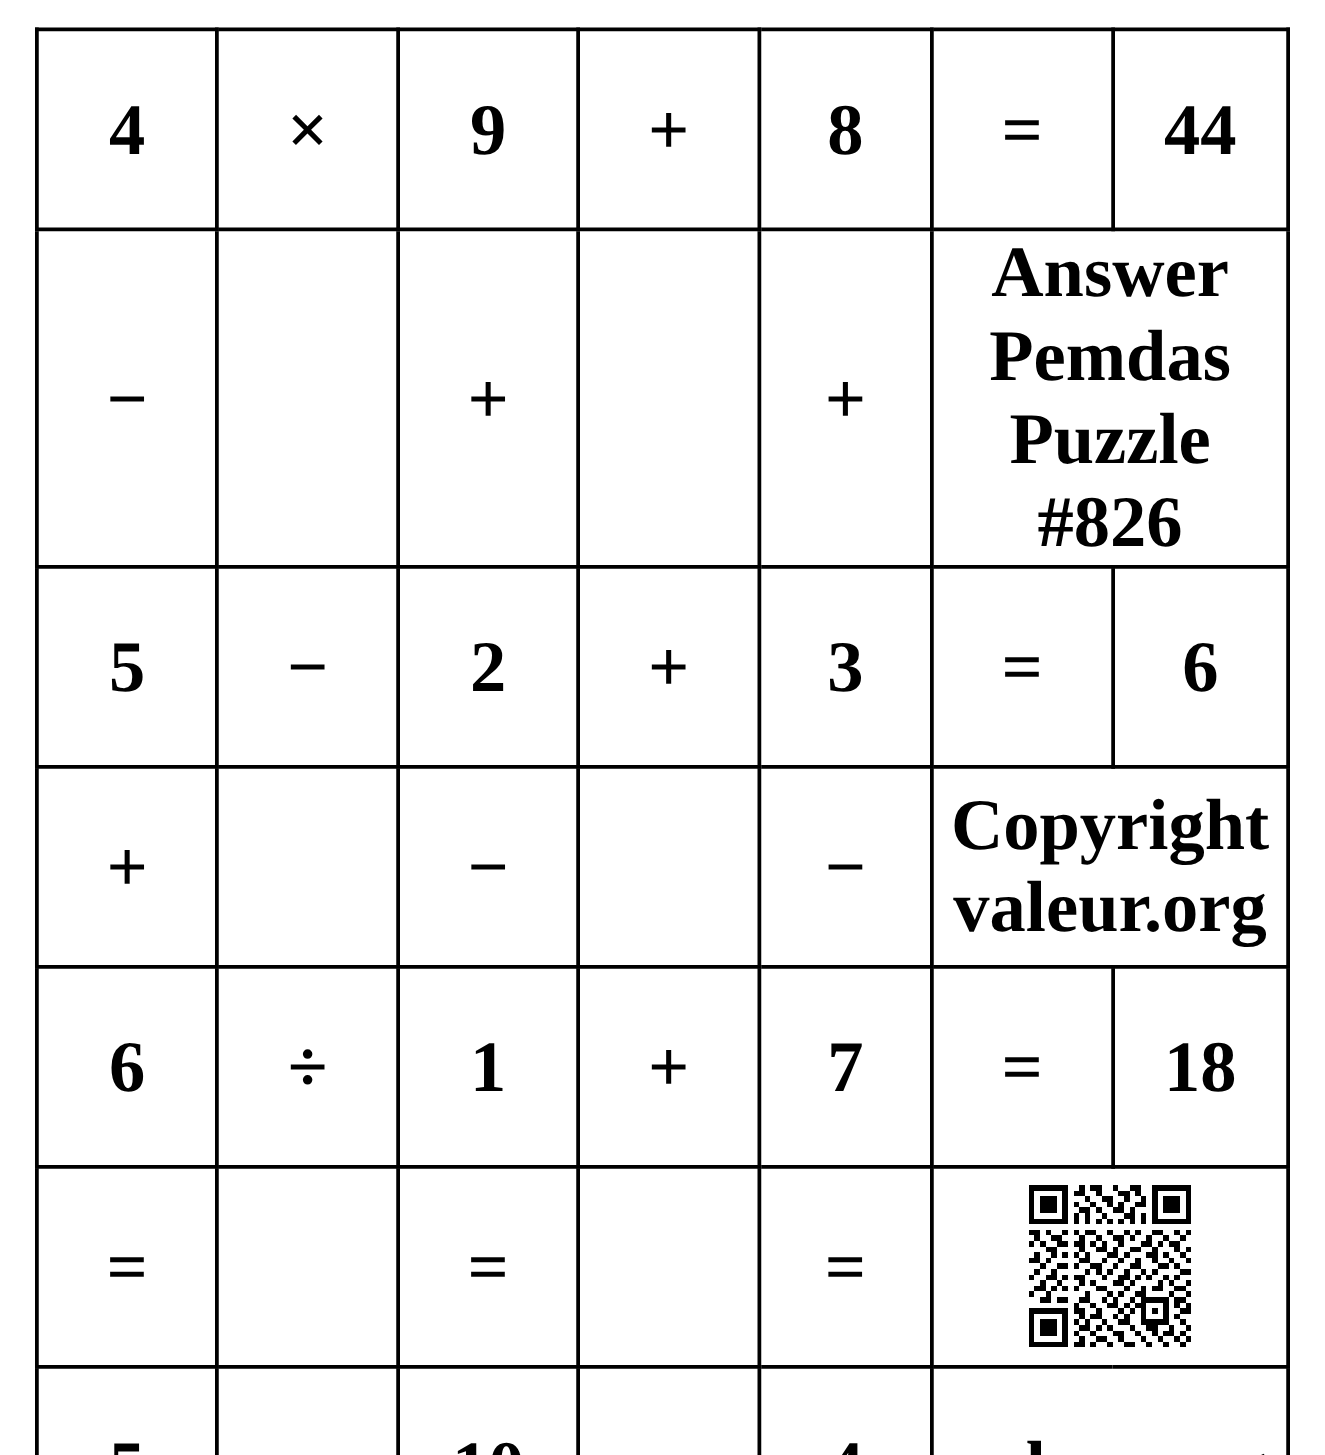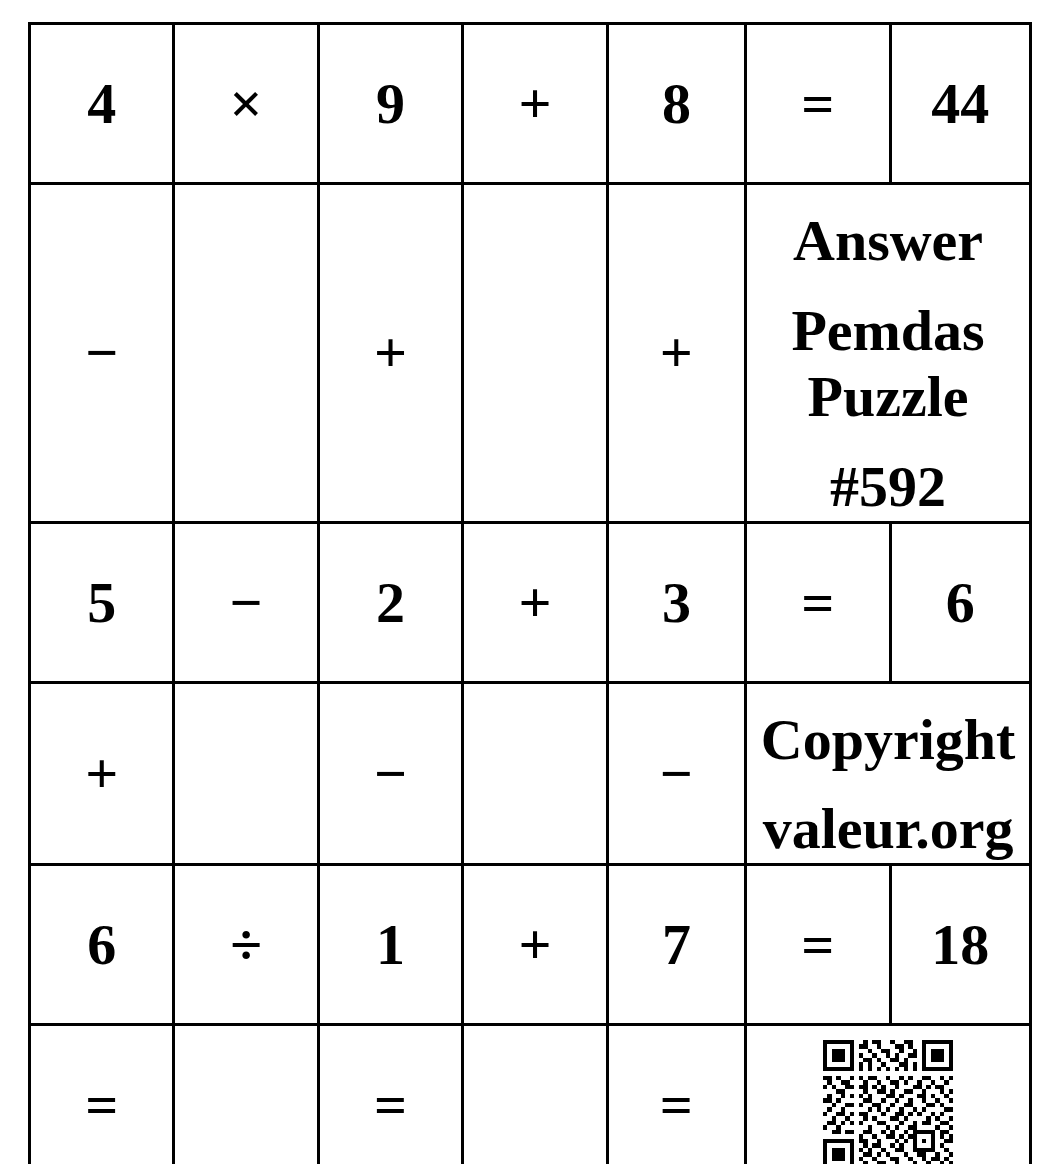--- a/index.html
+++ b/index.html
@@ -56,21 +56,21 @@
   td.shaded  { background: #c0c0c0; }
 
   td.info {
     background: #c0c0c0;
     font-size: 30px;
     font-weight: normal;
     line-height: 1.15;
     color: #000000;
     padding: 2px 4px;
   }
-  td.info .line { display: block; margin-top: 23px; }
+  td.info .line { display: block; }
   td.brand {
     background: #c0c0c0;
     font-size: 37px;
     font-weight: bold;
     color: #000000;
   }
   td.qr {
     background: #ffffff;
     padding: 0;
   }
@@ -116,21 +116,21 @@
 
       <tr class="op-row">
         <td class="op">−</td>
         <td class="shaded"></td>
         <td class="op">+</td>
         <td class="shaded"></td>
         <td class="op">+</td>
         <td class="info" colspan="2">
           <span class="line">Answer</span>
           <span class="line">Pemdas Puzzle</span>
-          <span class="line">#592</span>
+          <span class="line">#826</span>
         </td>
       </tr>
 
       <tr class="num-row">
         <td class="number">5</td>
         <td class="op">−</td>
         <td class="number">2</td>
         <td class="op">+</td>
         <td class="number">3</td>
         <td class="op">=</td>

